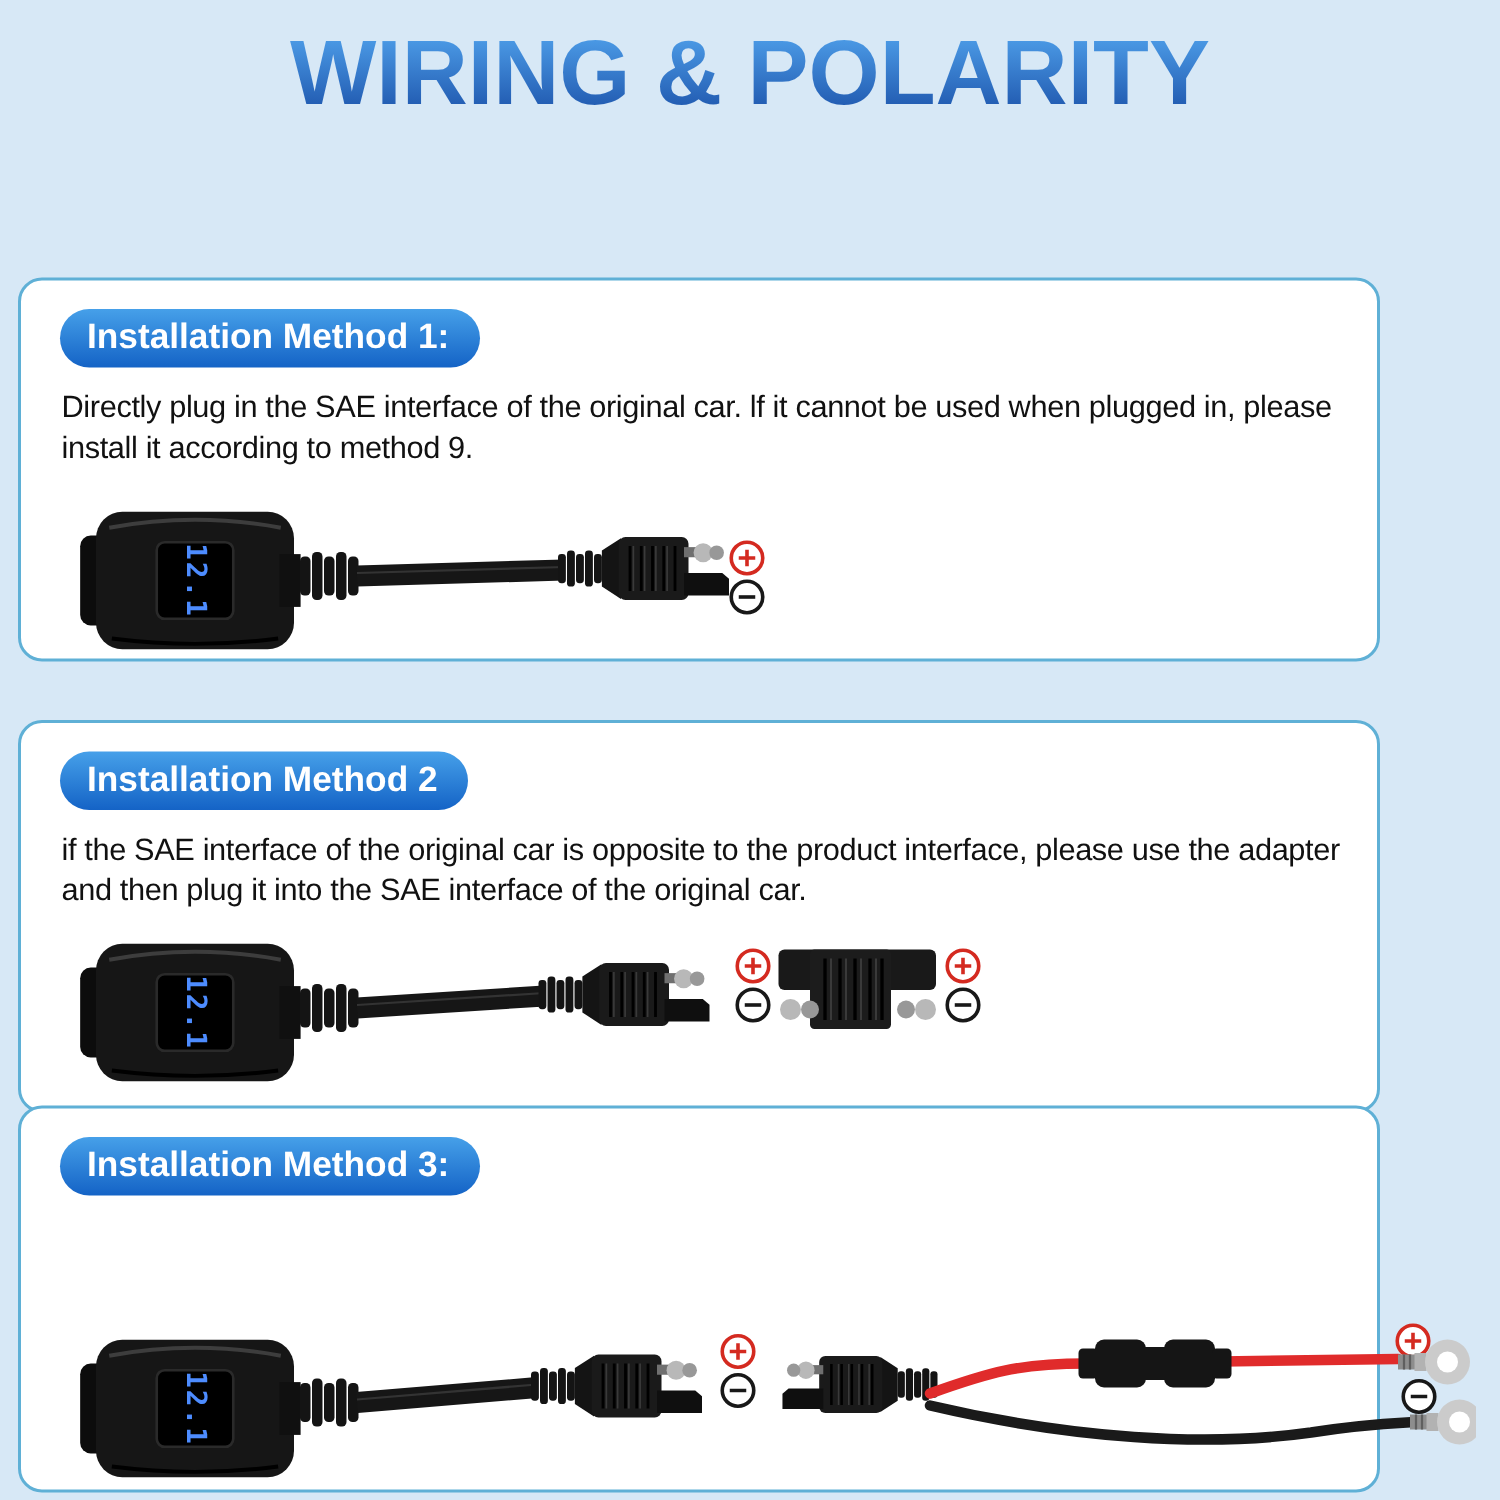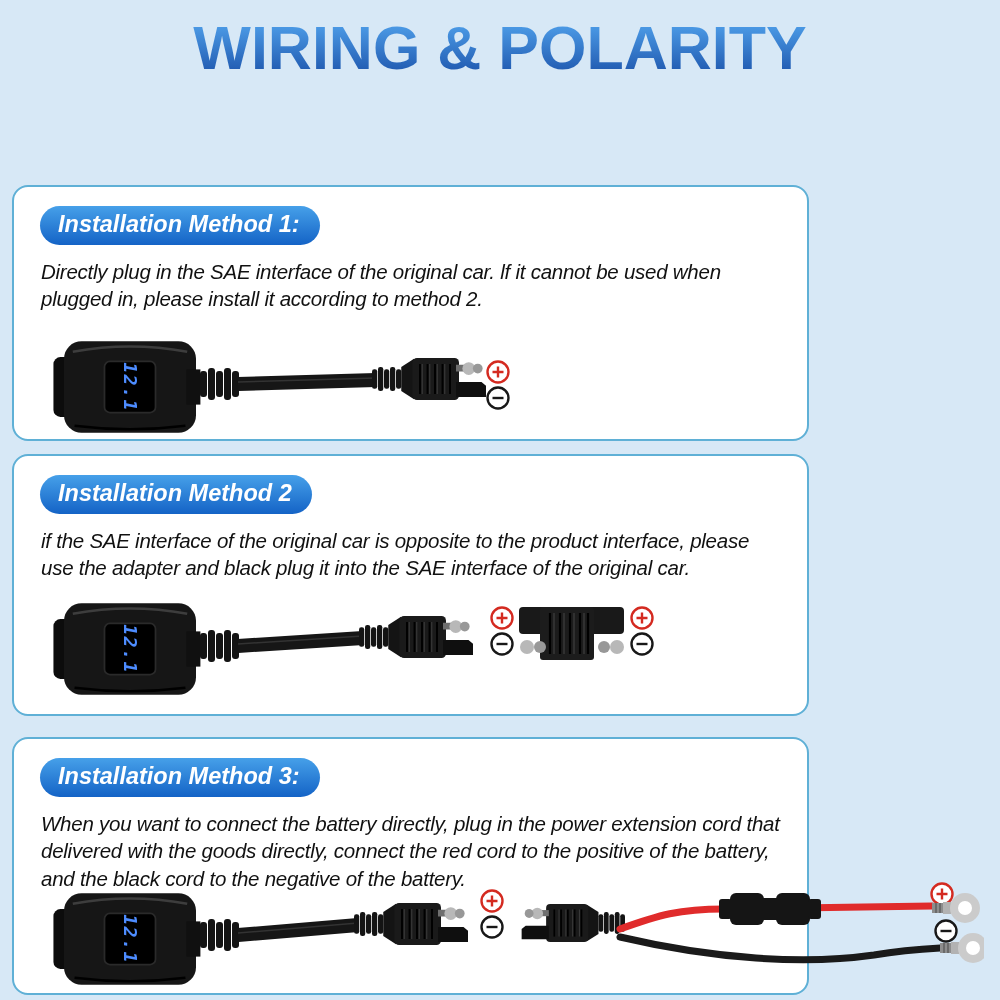--- a/index.html
+++ b/index.html
@@ -12,25 +12,25 @@
   html,body{margin:0;padding:0;}
   body{font-family:"Liberation Sans",sans-serif;}
   #stage{position:relative;width:1000px;height:1000px;background:var(--background,#d7e8f6);overflow:hidden;}
   .title{position:absolute;top:16px;left:0;width:1000px;text-align:center;
     font-weight:bold;font-size:61px;line-height:1.05;letter-spacing:0px;
     color:#2a76d2;}
   @supports ((-webkit-background-clip:text) or (background-clip:text)){
     .title{background:linear-gradient(180deg,var(--title-gradient-top,#54a7f0) 0%,var(--title-gradient-bottom,#1a50a8) 100%);
       -webkit-background-clip:text;background-clip:text;color:transparent;}
   }
-  .panel{position:absolute;left:12px;width:797px;box-sizing:border-box;
+  .panel{position:absolute;left:12px;width:908px;box-sizing:border-box;
     background:var(--panel-background,#fff);
-    border:2px solid var(--panel-border,#5fb0d6);border-radius:16px;font-style:italic;}
+    border:2px solid var(--panel-border,#5fb0d6);border-radius:16px;}
   #panel-1{top:185px;height:256px;}
-  #panel-2{top:454px;height:262px;}
+  #panel-2{top:480px;height:262px;}
   #panel-3{top:737px;height:258px;}
   .badge{display:inline-block;margin:19px 0 0 26px;padding:5px 20px 7px 18px;
     background:linear-gradient(180deg,var(--badge-gradient-top,#46a0e9) 0%,var(--badge-gradient-bottom,#1463c6) 100%);
     border-radius:22px;color:#fff;font-weight:bold;font-size:23.5px;}
   .panel p{margin:13px 24px 0 27px;max-width:860px;
     font-size:20.5px;line-height:1.33;color:var(--body-text,#111);letter-spacing:-0.25px;}
   .illus{position:absolute;left:10px;}
   #illus-1{top:145px;} #illus-2{top:140px;} #illus-3{top:142px;}
 </style>
 </head>
@@ -105,21 +105,21 @@
 <div id="stage">
 
   <div class="title">
     <div>WIRING &amp; POLARITY</div>
   </div>
 
   <section class="panel" id="panel-1">
     <div class="badge">
       <span>Installation Method 1:</span>
     </div>
-    <p>Directly plug in the SAE interface of the original car. lf it cannot be used when plugged in, please install it according to method 2.</p>
+    <p>Directly plug in the SAE interface of the original car. lf it cannot be used when plugged in, please install it according to method 9.</p>
     <svg class="illus" id="illus-1" width="950" height="110" viewBox="0 0 950 110" xmlns="http://www.w3.org/2000/svg">
       <g>
         <use href="#device" xlink:href="#device" transform="translate(40,55) scale(0.88)"></use>
       </g>
       <g>
         <use href="#boot" xlink:href="#boot" transform="translate(176,52)"></use>
         <path d="M214 52 L352 48" stroke="#161616" stroke-width="14"></path>
         <path d="M214 50 L352 46" stroke="#333" stroke-width="1.5"></path>
       </g>
       <g>
@@ -127,21 +127,21 @@
       </g>
       <use href="#plus" xlink:href="#plus" transform="translate(474,40)"></use>
       <use href="#minus" xlink:href="#minus" transform="translate(474,66)"></use>
     </svg>
   </section>
 
   <section class="panel" id="panel-2">
     <div class="badge">
       <span>Installation Method 2</span>
     </div>
-    <p>if the SAE interface of the original car is opposite to the product interface, please use the adapter and black plug it into the SAE interface of the original car.</p>
+    <p>if the SAE interface of the original car is opposite to the product interface, please use the adapter and then plug it into the SAE interface of the original car.</p>
     <svg class="illus" id="illus-2" width="950" height="112" viewBox="0 0 950 112" xmlns="http://www.w3.org/2000/svg">
       <g>
         <use href="#device" xlink:href="#device" transform="translate(40,53) scale(0.88)"></use>
       </g>
       <g>
         <use href="#boot" xlink:href="#boot" transform="translate(176,50)"></use>
         <path d="M214 50 L339 42" stroke="#161616" stroke-width="14"></path>
         <path d="M214 48 L339 40" stroke="#333" stroke-width="1.5"></path>
       </g>
       <g>
@@ -172,21 +172,20 @@
       </g>
       <use href="#plus" xlink:href="#plus" transform="translate(618,22)"></use>
       <use href="#minus" xlink:href="#minus" transform="translate(618,48)"></use>
     </svg>
   </section>
 
   <section class="panel" id="panel-3">
     <div class="badge">
       <span>Installation Method 3:</span>
     </div>
-    <p>When you want to connect the battery directly, plug in the power extension cord that delivered with the goods directly, connect the red cord to the positive of the battery, and the black cord to the negative of the battery.</p>
     <svg class="illus" id="illus-3" width="960" height="114" viewBox="0 0 960 114" xmlns="http://www.w3.org/2000/svg">
       <g>
         <use href="#device" xlink:href="#device" transform="translate(40,58) scale(0.88)"></use>
       </g>
       <g>
         <use href="#boot" xlink:href="#boot" transform="translate(176,54)"></use>
         <path d="M214 54 L334 44" stroke="#161616" stroke-width="14"></path>
         <path d="M214 52 L334 42" stroke="#333" stroke-width="1.5"></path>
       </g>
       <g>

